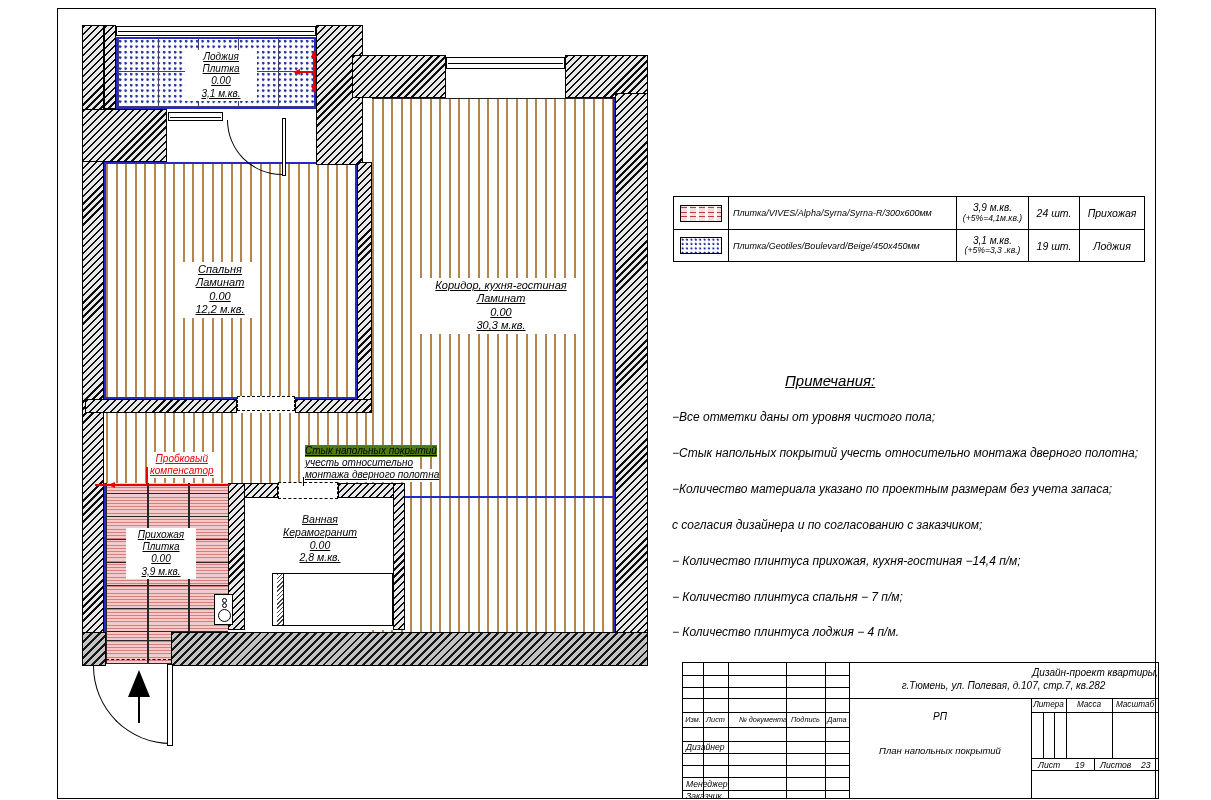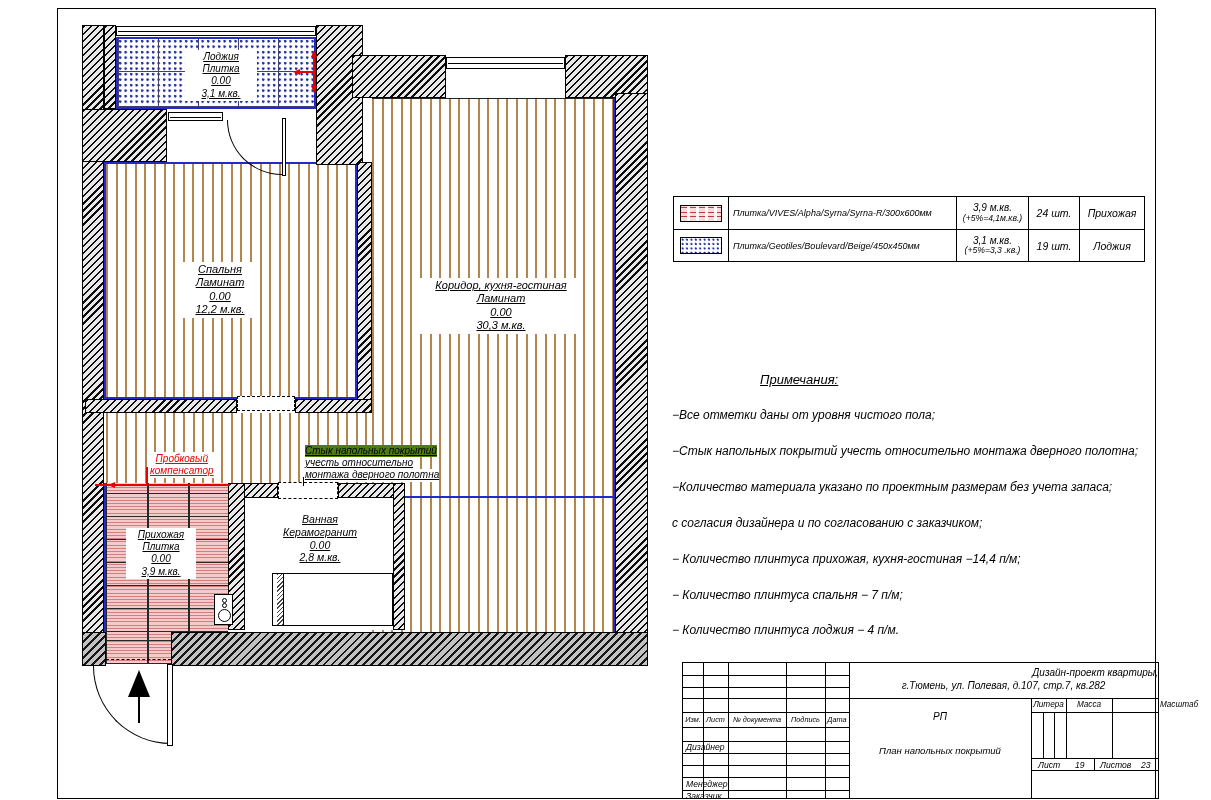--- a/index.html
+++ b/index.html
@@ -51,21 +51,21 @@
   .sw-red{background-color:#f7dcdc;background-image:
       repeating-linear-gradient(90deg,transparent 0 6px,rgba(255,255,255,.95) 6px 9px),
       repeating-linear-gradient(0deg,transparent 0 3.5px,#c23b3b 3.5px 4.6px);}
   .sw-blue{background-color:#fff;background-image:radial-gradient(circle at 1.6px 1.6px,#1d2b9b 1.05px,transparent 1.3px);background-size:4.4px 4.4px;}
   .lg-name{font-size:9px;justify-content:flex-start!important;align-items:center;flex-direction:row!important;padding:0 4px;text-align:left;}
   .lg-qty1{font-size:10px;line-height:1.05;}
   .lg-qty2{font-size:8.6px;line-height:1.05;}
   .lg-c{font-size:10.5px;}
   
   .notes{position:absolute;left:672px;top:372px;width:486px;font-style:italic;color:#000;}
-  .notes .ttl{font-size:13px;text-decoration:underline;margin-left:88px;margin-bottom:6px;}
+  .notes .ttl{font-size:15px;text-decoration:underline;margin-left:113px;margin-bottom:6px;}
   .notes .ln{font-size:12px;line-height:14.9px;white-space:nowrap;margin-top:21px;}
   
   .tb{position:absolute;left:682px;top:662px;width:475px;height:135px;border:1.6px solid #000;box-sizing:content-box;font-style:italic;}
   .tb-v{position:absolute;width:0;border-left:1px solid #000;}
   .tb-h{position:absolute;height:0;border-top:1px solid #000;}
   .tb-t{position:absolute;font-size:8.5px;white-space:nowrap;}
   .ctr{text-align:center;}
   
   .tri-up{width:0;height:0;border-left:11px solid transparent;border-right:11px solid transparent;border-bottom:27px solid #000;}
   .r-arr-l{width:0;height:0;border-top:3px solid transparent;border-bottom:3px solid transparent;border-right:7px solid #e80000;}
@@ -245,37 +245,37 @@
     <div class="tb-h" style="left:0;top:114px;width:166px;"></div>
     <div class="tb-h" style="left:0;top:127px;width:166px;"></div>
 
     <div class="tb-h" style="left:166px;top:35px;width:309px;border-top-width:1.4px;"></div>
     <div class="tb-h" style="left:348px;top:49px;width:127px;"></div>
     <div class="tb-h" style="left:348px;top:95px;width:127px;border-top-width:1.4px;"></div>
     <div class="tb-h" style="left:348px;top:107px;width:127px;"></div>
 
     <div class="tb-t ctr" style="left:0;width:20px;top:52px;font-size:7.3px;">Изм.</div>
     <div class="tb-t ctr" style="left:20px;width:25px;top:52px;font-size:7.3px;">Лист</div>
-    <div class="tb-t ctr" style="left:45px;width:58px;top:52px;font-size:7.3px;">№ документа</div>
+    <div class="tb-t ctr" style="left:51px;width:58px;top:52px;font-size:7.3px;">№ документа</div>
     <div class="tb-t ctr" style="left:103px;width:39px;top:52px;font-size:7.3px;">Подпись</div>
     <div class="tb-t ctr" style="left:142px;width:24px;top:52px;font-size:7.3px;">Дата</div>
 
     <div class="tb-t" style="left:3px;top:79px;font-size:8.6px;">Дизайнер</div>
     <div class="tb-t" style="left:3px;top:116px;font-size:8.6px;">Менеджер</div>
     <div class="tb-t" style="left:3px;top:127.5px;font-size:8.6px;">Заказчик</div>
 
     <div class="tb-t ctr" style="left:166px;width:309px;top:4px;font-size:10px;text-align:right;">Дизайн-проект квартиры,</div>
     <div class="tb-t ctr" style="left:166px;width:309px;top:17px;font-size:10px;">г.Тюмень,  ул.  Полевая,  д.107,  стр.7,  кв.282</div>
 
     <div class="tb-t ctr" style="left:166px;width:182px;top:48px;font-size:10px;">РП</div>
     <div class="tb-t ctr" style="left:166px;width:182px;top:82px;font-size:9.5px;">План напольных покрытий</div>
 
     <div class="tb-t ctr" style="left:348px;width:35px;top:37px;font-size:8.2px;">Литера</div>
     <div class="tb-t ctr" style="left:383px;width:46px;top:37px;font-size:8.2px;">Масса</div>
-    <div class="tb-t ctr" style="left:429px;width:46px;top:37px;font-size:8.2px;padding-left:44px;">Масштаб</div>
+    <div class="tb-t ctr" style="left:429px;width:46px;top:37px;font-size:8.2px;">Масштаб</div>
 
     <div class="tb-t" style="left:355px;top:96.5px;font-size:8.6px;">Лист</div>
     <div class="tb-t" style="left:392px;top:96.5px;font-size:8.6px;">19</div>
     <div class="tb-t" style="left:417px;top:96.5px;font-size:8.6px;">Листов</div>
     <div class="tb-t" style="left:458px;top:96.5px;font-size:8.6px;">23</div>
   </div>
 
 </div>
 
 </body></html>

